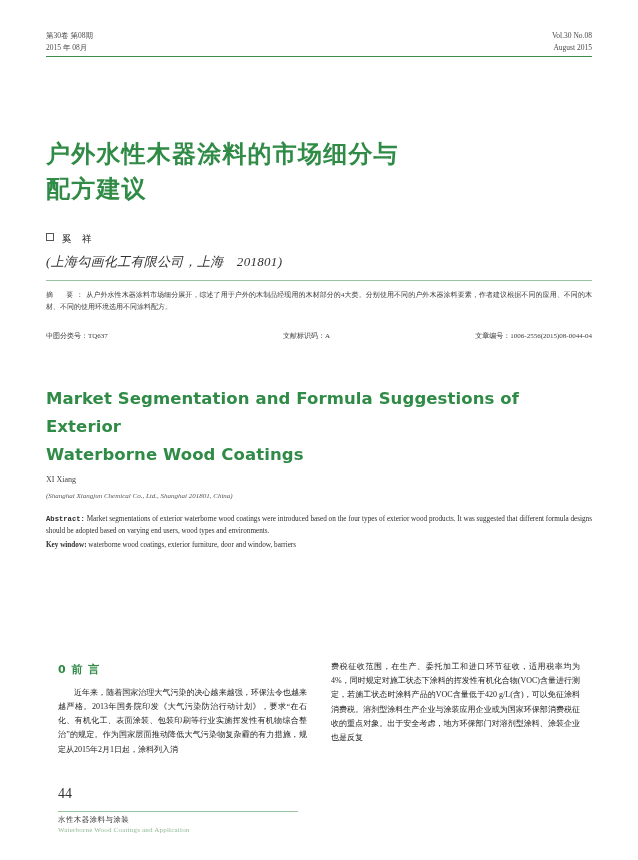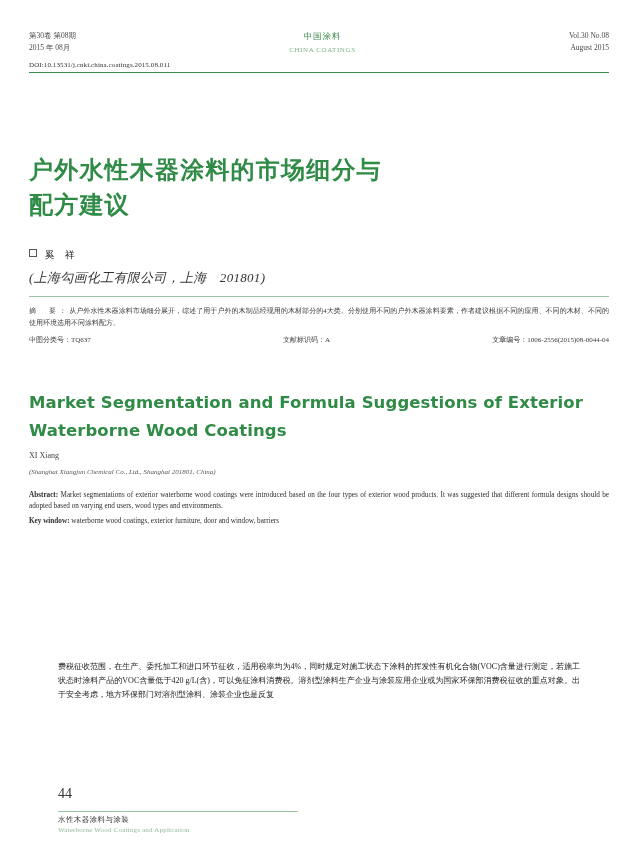--- a/index.html
+++ b/index.html
@@ -13,21 +13,21 @@
     font-family: "Liberation Serif", serif;
     color: #1a1a1a;
     position: relative;
     overflow: hidden;
   }
   .page {
     position: relative;
     width: 638px;
     height: 860px;
     box-sizing: border-box;
-    padding: 0 29px;
+    padding: 0 46px;
   }
 
   
   .runhead {
     display: flex;
     justify-content: space-between;
     align-items: flex-start;
     padding-top: 30px;
     font-size: 7.5px;
     color: #4a4a4a;
@@ -118,21 +118,21 @@
   .kw-cn {
     font-size: 7px;
     color: #3a3a3a;
     margin-top: 6px;
   }
   .codes {
     display: flex;
     justify-content: space-between;
     font-size: 7px;
     color: #3a3a3a;
-    margin-top: 6px;
+    margin-top: 18px;
   }
   .codes .c2 { margin-left: 30px; }
 
   
   .title-en {
     margin-top: 44px;
     color: #2f8b46;
     font-family: "DejaVu Sans", sans-serif;
     font-weight: bold;
     font-size: 16.5px;
@@ -150,21 +150,21 @@
     font-style: italic;
     color: #555;
   }
   .abs-en {
     margin-top: 14px;
     font-size: 7.2px;
     line-height: 1.62;
     color: #2d2d2d;
     text-align: justify;
   }
-  .abs-en b { font-weight: bold; }
+  .abs-en b { font-weight: bold; font-family: Liberation Mono, monospace; }
   .kw-en {
     margin-top: 4px;
     font-size: 7.2px;
     color: #2d2d2d;
   }
 
   
   .body-wrap {
     position: absolute;
     left: 58px;
@@ -223,30 +223,25 @@
 </head>
 <body>
 
 <div class="page">
 
   <div class="runhead">
     <div class="col">
       <div>第30卷 第08期</div>
       <div>2015 年 08月</div>
     </div>
-    <div class="col center">
-      <div class="journal-cn">中国涂料</div>
-      <div class="journal-en">CHINA COATINGS</div>
-    </div>
     <div class="col right">
       <div>Vol.30  No.08</div>
       <div>August  2015</div>
     </div>
   </div>
-  <div class="doi">DOI:10.13531/j.cnki.china.coatings.2015.08.011</div>
   <hr class="rule-green">
 
   <div class="title-block">
     <div class="title-cn">
       <div>户外水性木器涂料的市场细分与</div>
       <div>配方建议</div>
     </div>
     <div class="author-line">
       <span class="author-sq"></span><span>奚　祥</span>
     </div>
@@ -277,20 +272,24 @@
   <div class="author-en">XI Xiang</div>
   <div class="affil-en">(Shanghai Xiangjun Chemical Co., Ltd., Shanghai 201801, China)</div>
   <div class="abs-en">
     <b>Abstract:</b><span> Market segmentations of exterior waterborne wood coatings were introduced based on the four types of exterior wood products. It was suggested that different formula designs should be adopted based on varying end users, wood types and environments.</span>
   </div>
   <div class="kw-en">
     <b>Key window:</b><span> waterborne wood coatings, exterior furniture, door and window, barriers</span>
   </div>
 
   <div class="body-wrap">
+    <div class="col-body">
+      <div class="sec-head">0  前 言</div>
+      <div class="para">近年来，随着国家治理大气污染的决心越来越强，环保法令也越来越严格。2013年国务院印发《大气污染防治行动计划》，要求“在石化、有机化工、表面涂装、包装印刷等行业实施挥发性有机物综合整治”的规定。作为国家层面推动降低大气污染物复杂霾的有力措施，规定从2015年2月1日起，涂料列入消</div>
+    </div>
     <div class="col-body">
       <div>费税征收范围，在生产、委托加工和进口环节征收，适用税率均为4%，同时规定对施工状态下涂料的挥发性有机化合物(VOC)含量进行测定，若施工状态时涂料产品的VOC含量低于420 g/L(含)，可以免征涂料消费税。溶剂型涂料生产企业与涂装应用企业或为国家环保部消费税征收的重点对象。出于安全考虑，地方环保部门对溶剂型涂料、涂装企业也是反复</div>
     </div>
   </div>
 
   <div class="footer">
     <div class="page-no">44</div>
     <hr class="footer-rule">
     <div class="foot-cn">水性木器涂料与涂装</div>
     <div class="foot-en">Waterborne Wood Coatings and Application</div>

